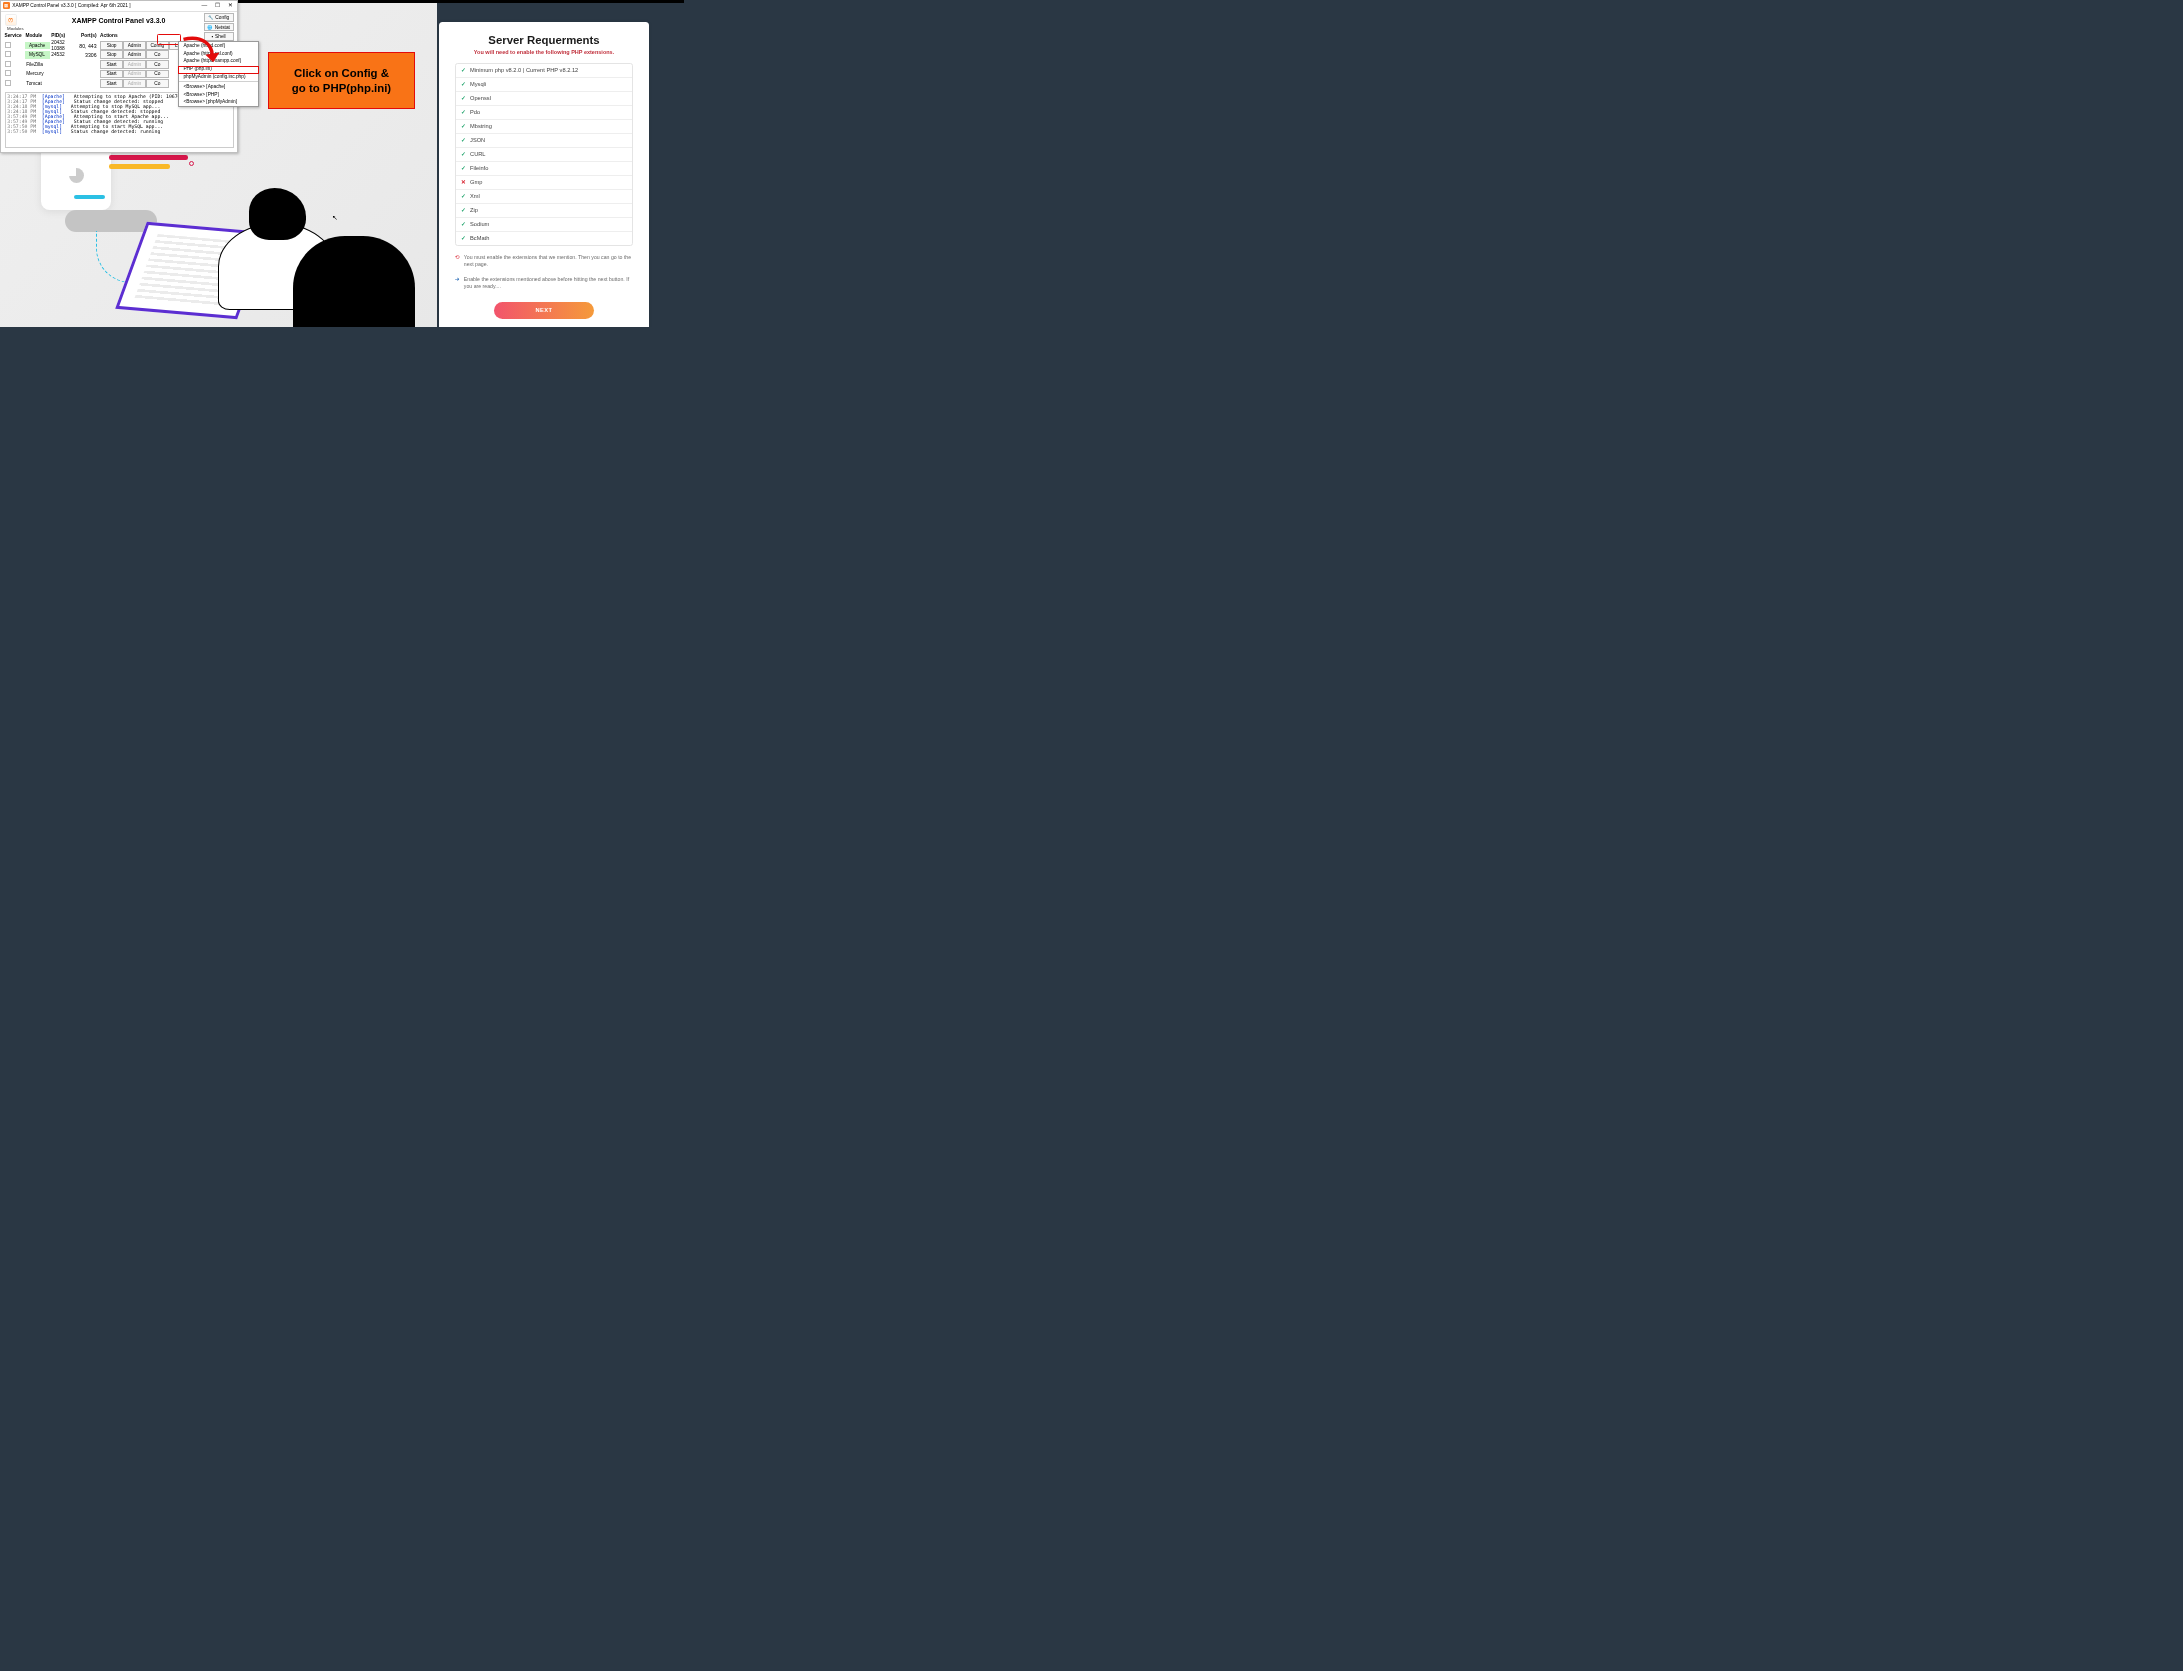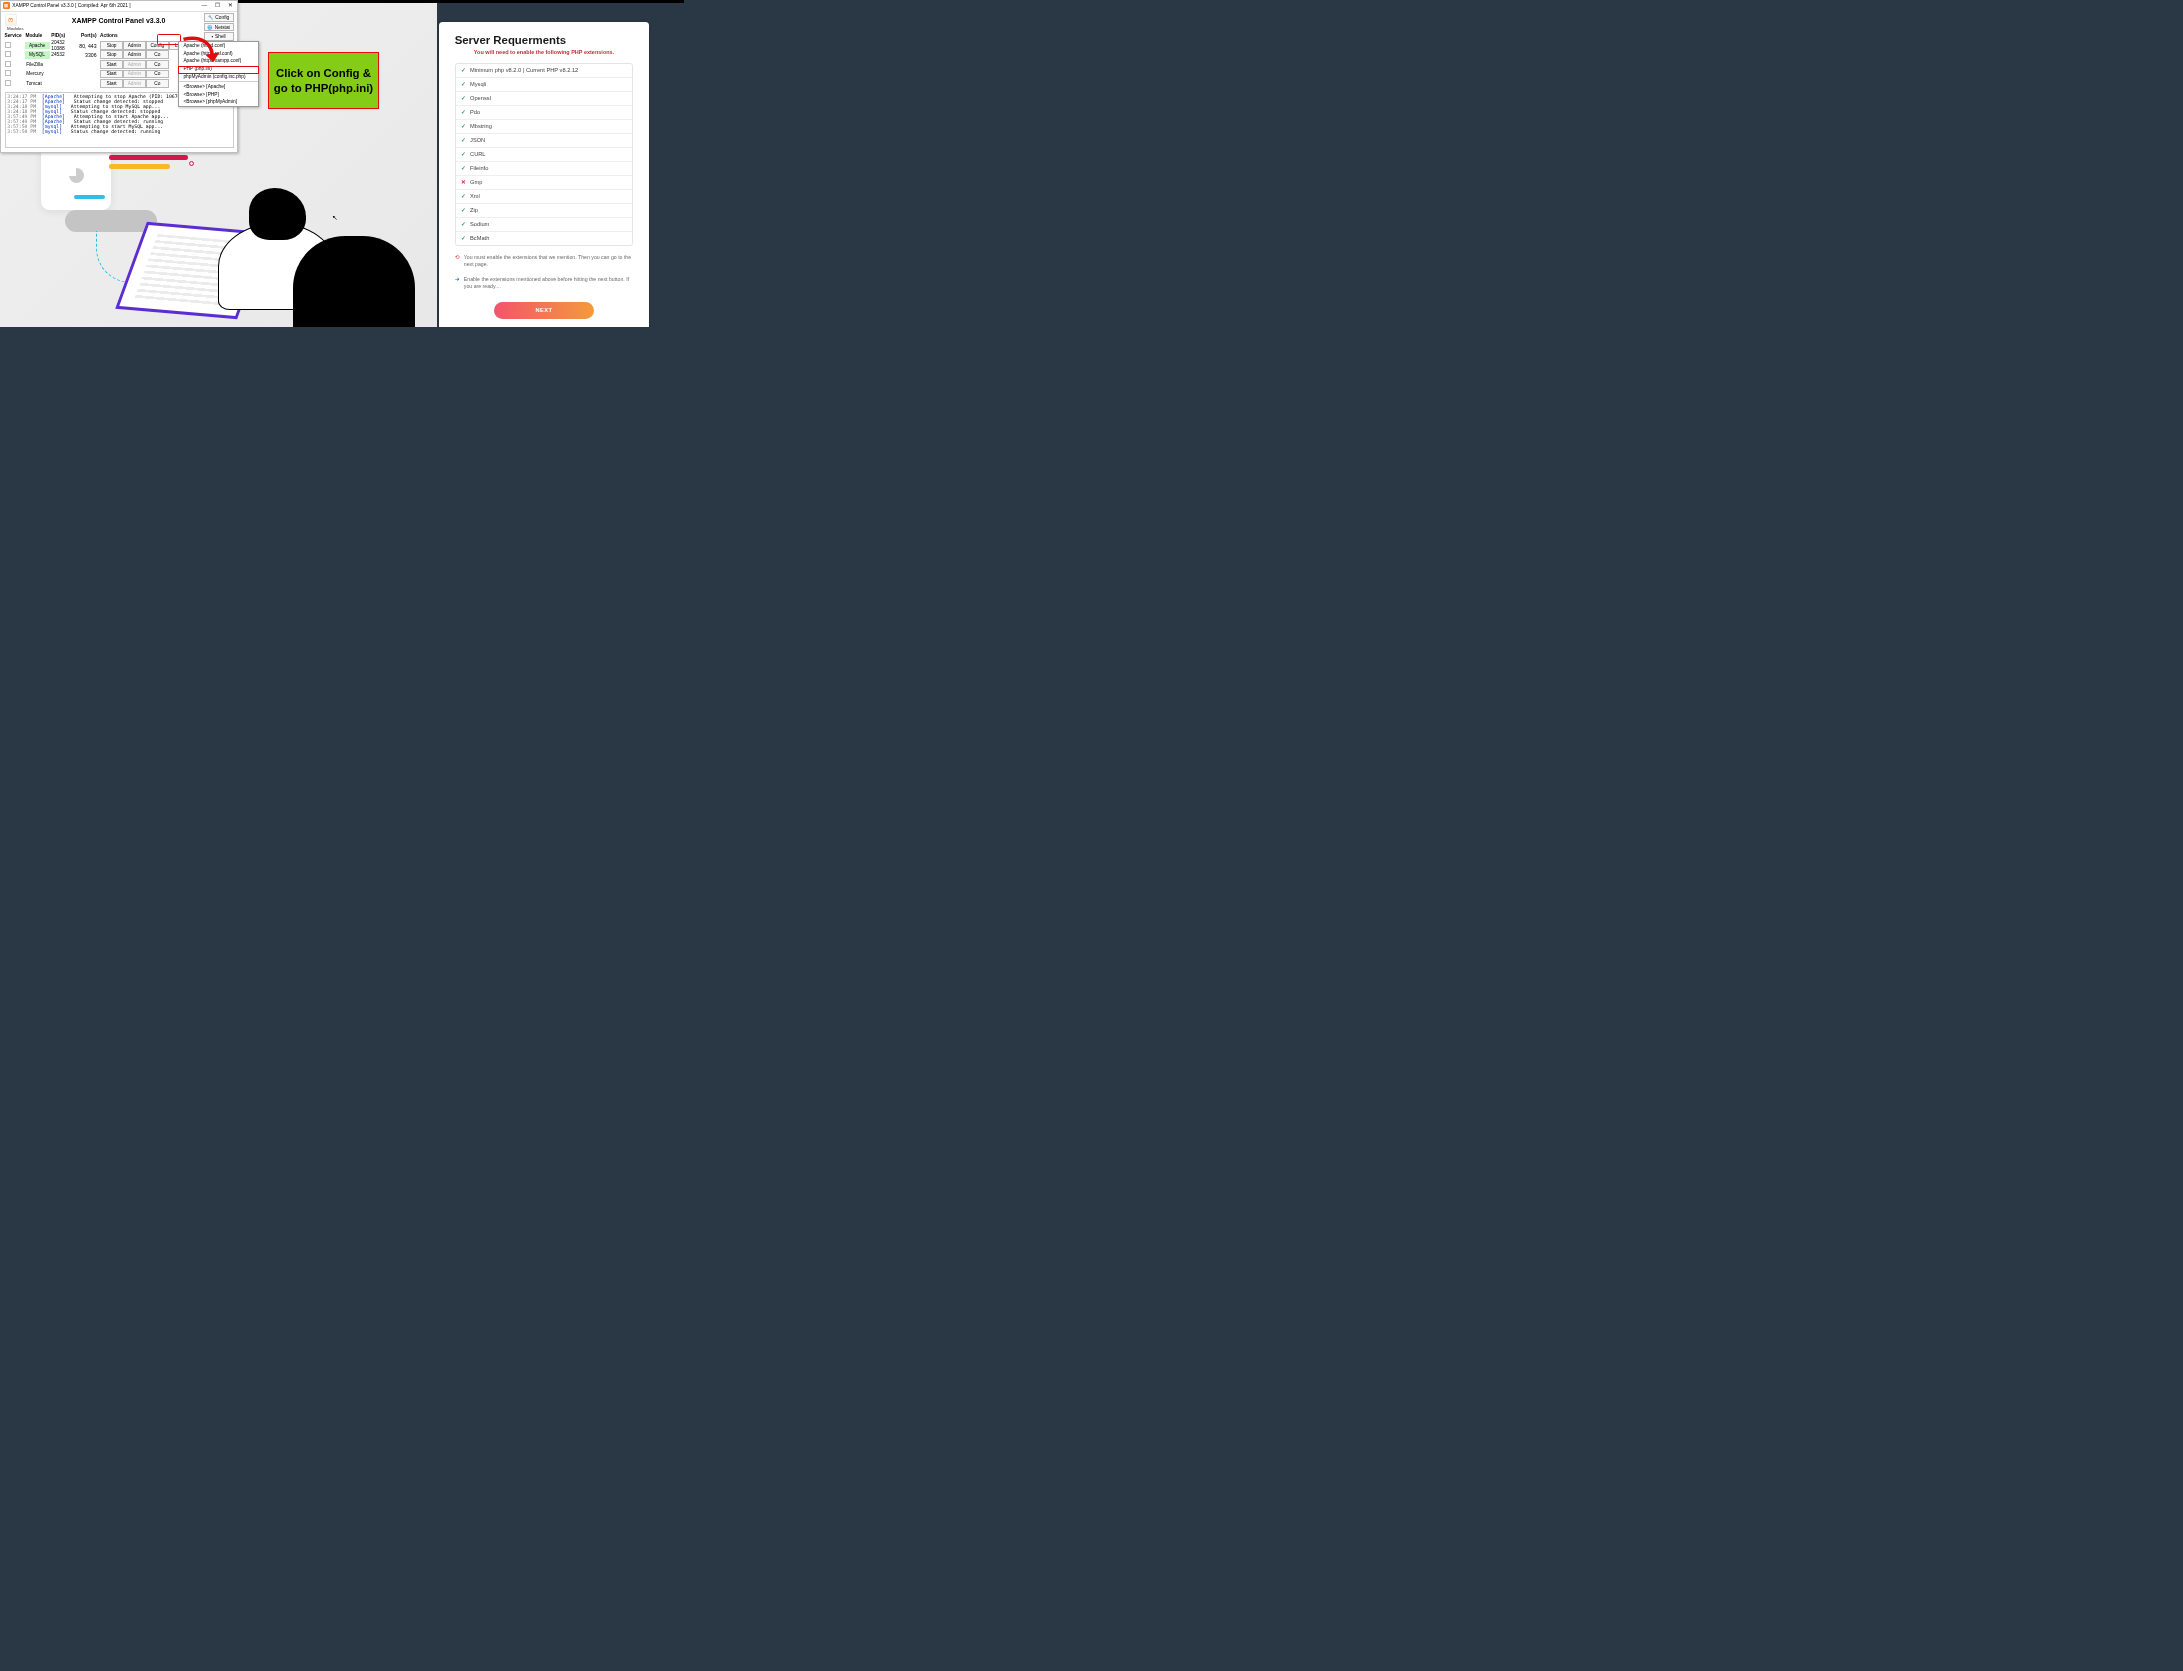--- a/index.html
+++ b/index.html
@@ -189,41 +189,41 @@
 }
 .cfg-menu .mi { padding:1.3px 4.4px; cursor:default; }
 .cfg-menu .sep { height:0.4px; background:#d0d0d0; margin:1.3px 0; }
 
 
 .arrow-svg { position:absolute; left:179px; top:35px; width:44px; height:35px; pointer-events:none; }
 
 
 .callout {
   position:absolute; left:268px; top:52px;
-  width:111px; height:57px;
-  background:#84cc16; border:1.3px solid #e30b0b;
+  width:147px; height:57px;
+  background:#f97316; border:1.3px solid #e30b0b;
   display:flex; flex-direction:column; align-items:center; justify-content:center;
   font-size:11.4px; font-weight:700; color:#000;
   padding:3.5px 4.4px; text-align:center; line-height:1.3;
 }
 
 
 .cursor { position:absolute; left:332px; top:214px; font-size:7px; color:#000; }
 
 
 .req-card {
   position:absolute; right:35px; top:22px;
   width:210px;
   background:#fff;
   border-radius:3.5px;
   box-shadow:0 0.9px 3.5px rgba(0,0,0,0.1);
   padding:12.2px 15.7px 15.7px 15.7px;
   border-bottom:1.3px solid #17b39a;
 }
-.req-card h1 { text-align:left; font-size:11.4px; font-weight:700; color:#1a1a1a; }
+.req-card h1 { text-align:center; font-size:11.4px; font-weight:700; color:#1a1a1a; }
 .req-card .sub { text-align:center; color:#c02f3b; font-size:5.5px; margin-top:2.6px; font-weight:600; }
 .ext-list {
   margin-top:7.9px;
   border:0.4px solid #e4e4e4; border-radius:2.6px;
 }
 .ext-item {
   display:flex; align-items:center; gap:4.4px;
   padding:3.5px 5.2px; font-size:5.7px; color:#444;
   border-bottom:0.4px solid #eee;
 }

